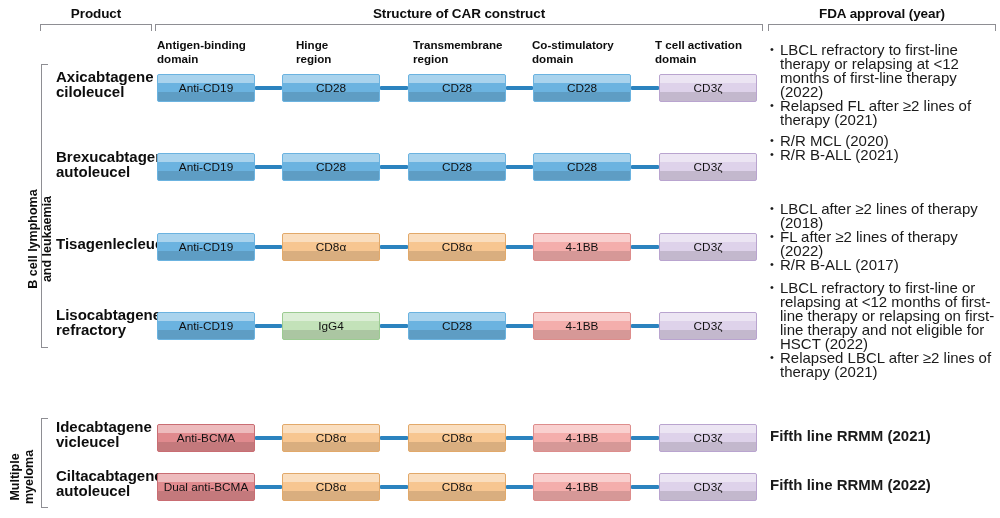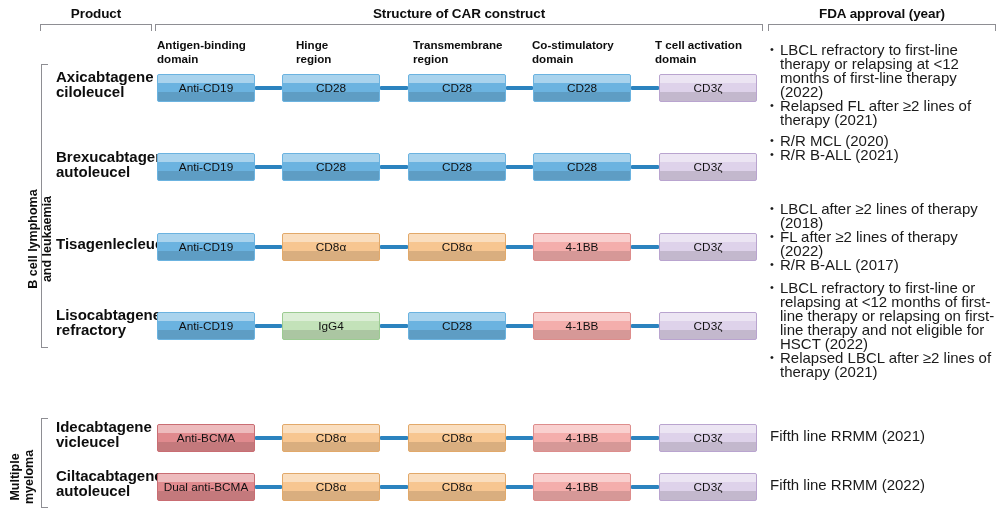--- a/index.html
+++ b/index.html
@@ -148,21 +148,21 @@
     padding-left: 10px;
     margin-bottom: 0px;
   }
   .fda li::before {
     content: "\2022";
     position: absolute;
     left: 0; top: -1px;
     font-size: 11px;
     color: #1a1a1a;
   }
-  .fda .plain { padding-left: 0; }
+  .fda .plain { padding-left: 0; font-weight: bold; }
 </style>
 </head>
 <body>
 
 <div id="figure">
 
   <div class="grp-title" id="grp-product">Product</div>
   <div class="grp-title" id="grp-fda">FDA approval (year)</div>
   <div class="grp-title" id="grp-struct">Structure of CAR construct</div>
 

